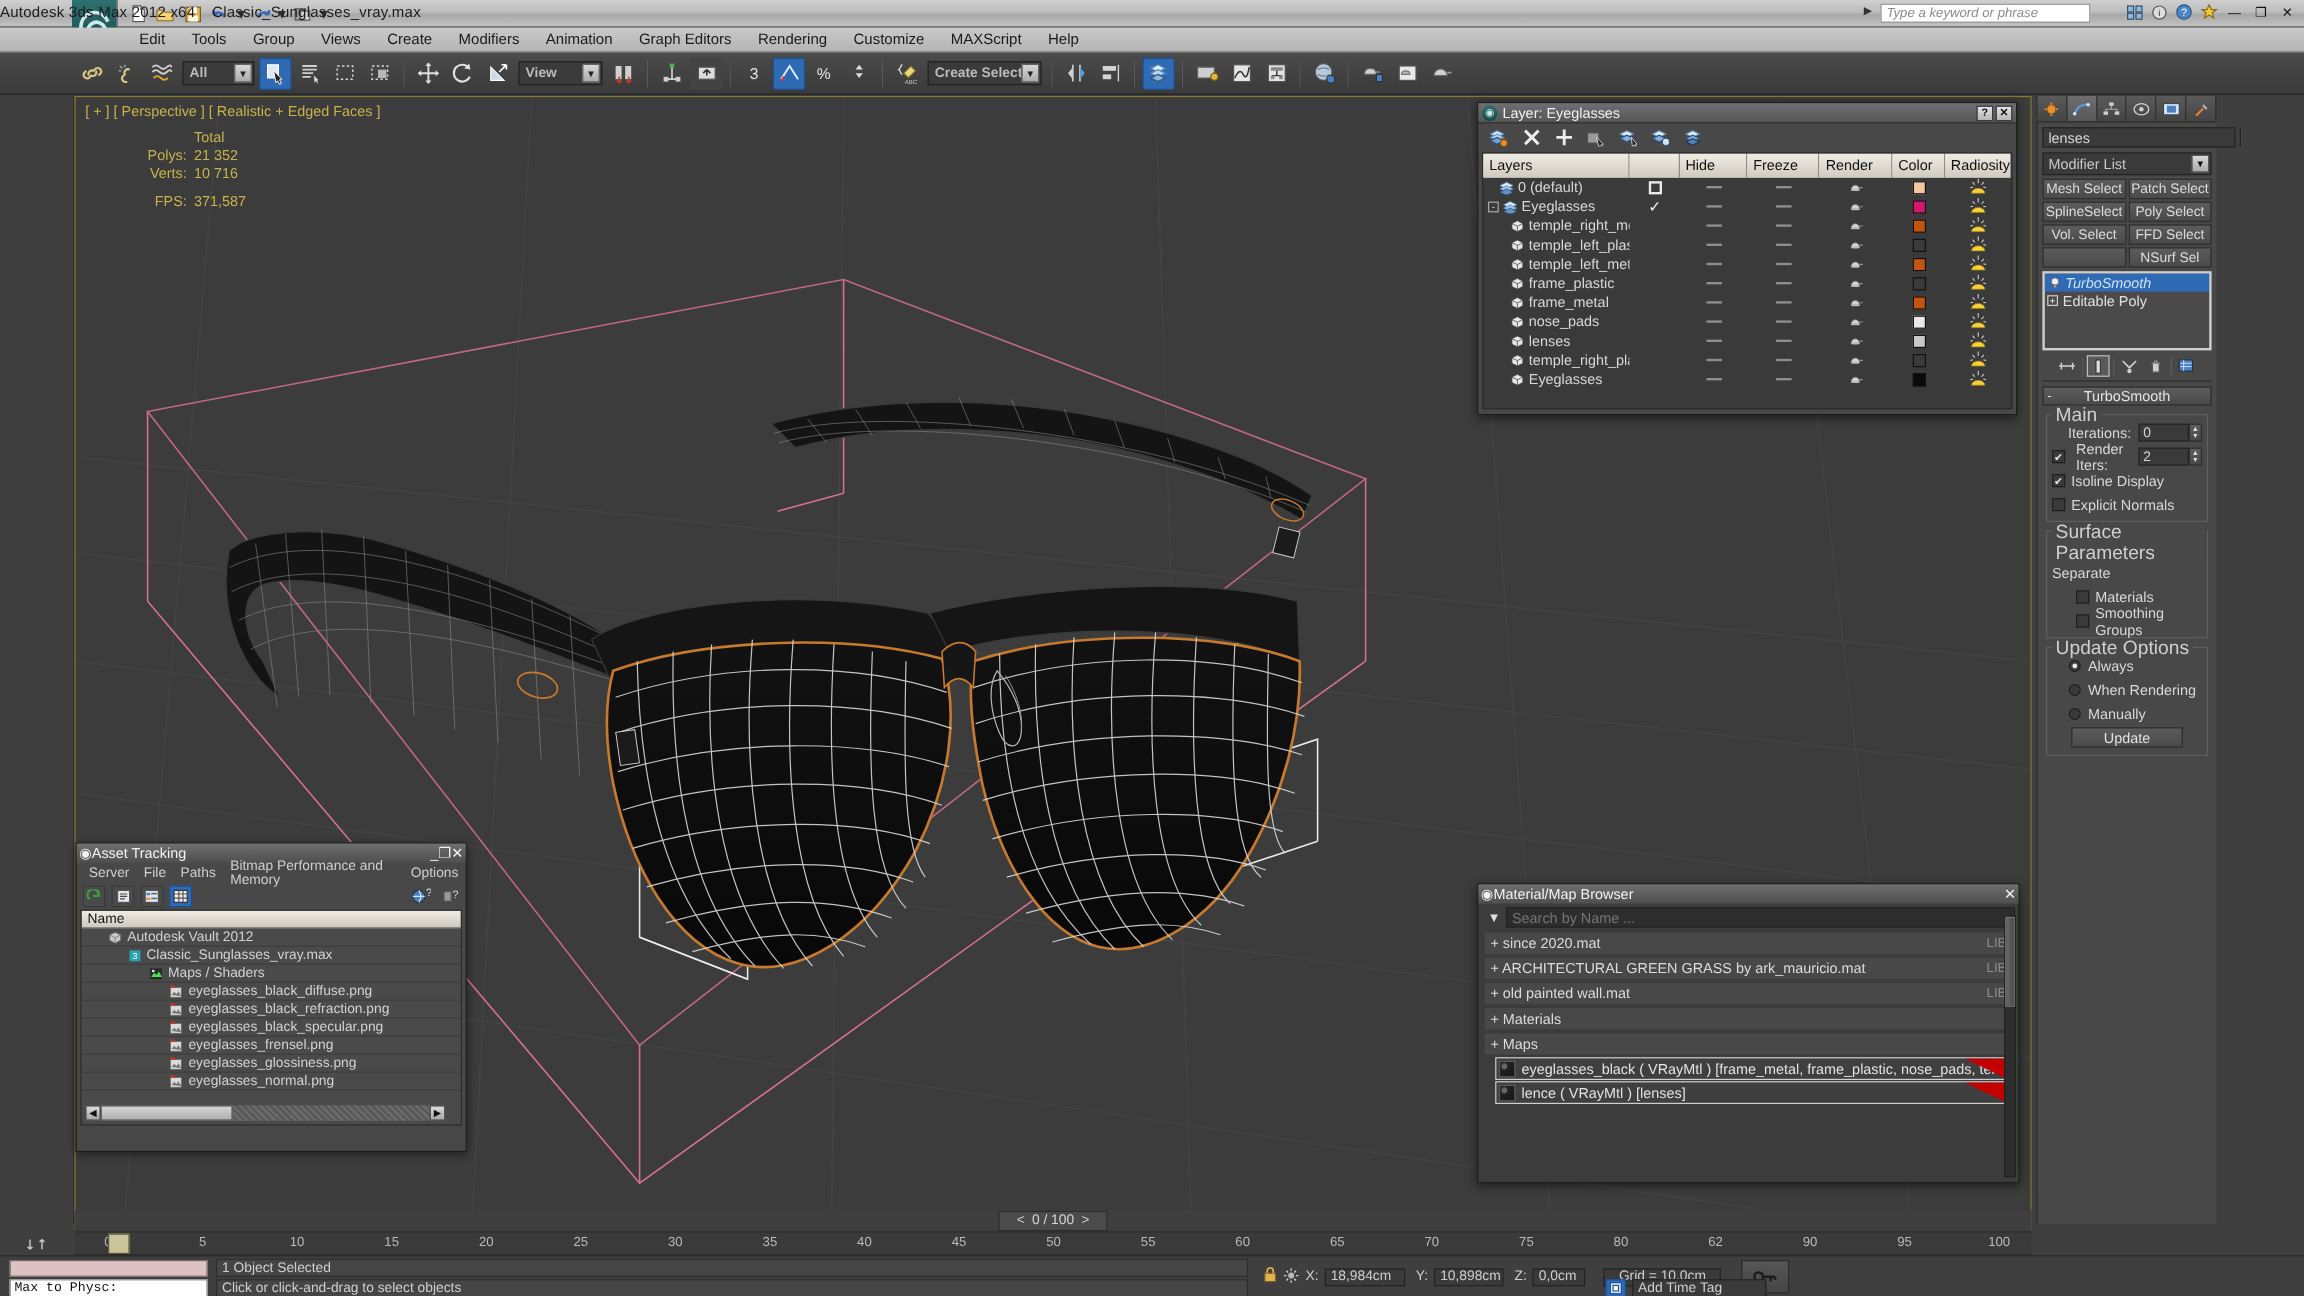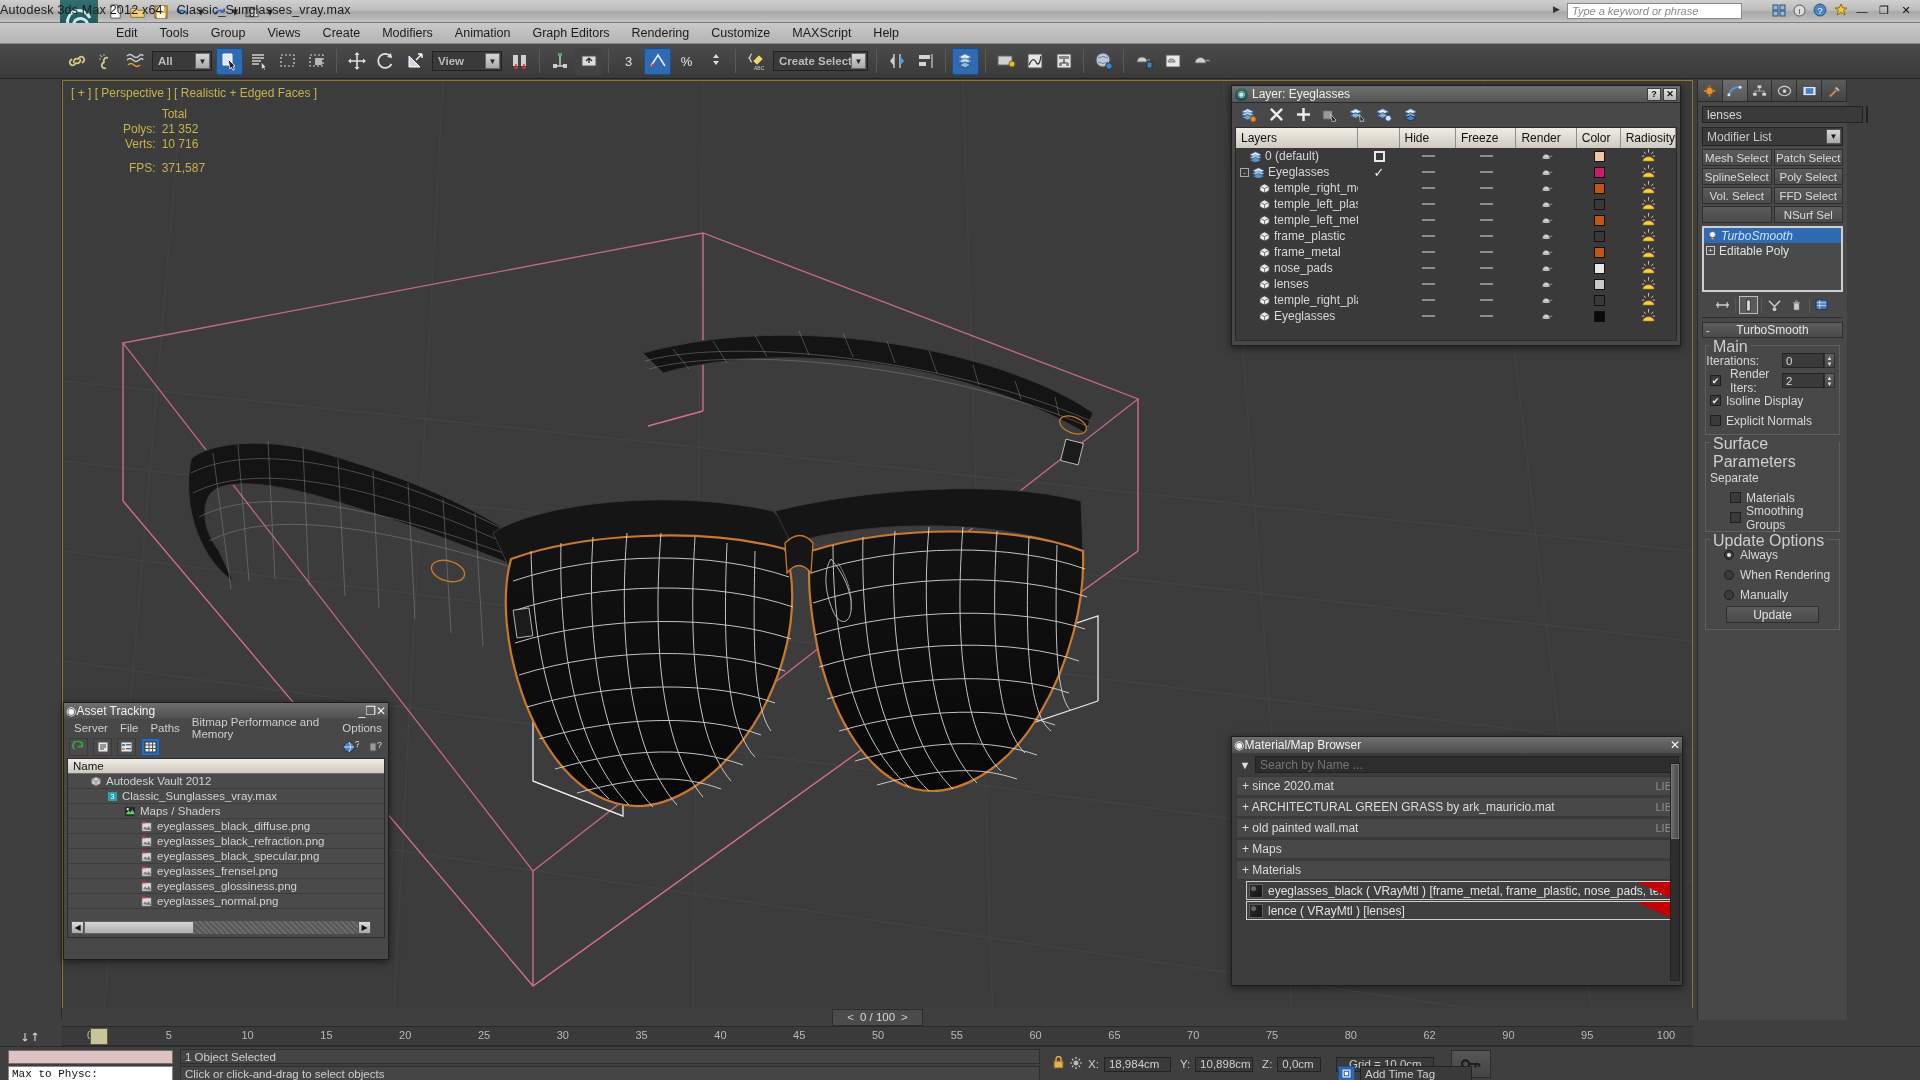--- a/index.html
+++ b/index.html
@@ -1335,24 +1335,24 @@
         </div>
         <div class="mat-row">
           <span>+ ARCHITECTURAL GREEN GRASS by ark_mauricio.mat</span>
           <span class="lib">LIB</span>
         </div>
         <div class="mat-row">
           <span>+ old painted wall.mat</span>
           <span class="lib">LIB</span>
         </div>
         <div class="mat-row">
+          <span>+ Materials</span>
+        </div>
+        <div class="mat-row">
           <span>+ Maps</span>
-        </div>
-        <div class="mat-row">
-          <span>+ Materials</span>
         </div>
       </div>
     <div id="mat-items">
         <div class="mat-item">
           <span class="sw"></span>
           <span>eyeglasses_black ( VRayMtl ) [frame_metal, frame_plastic, nose_pads, temple_l...</span>
           <span class="corner"></span>
         </div>
         <div class="mat-item">
           <span class="sw"></span>
@@ -1476,21 +1476,21 @@
     <div class="cp-div"></div>
 
     <div class="rollout">
       <div class="ro-title">
         <span class="mn">-</span>
         <span>TurboSmooth</span>
       </div>
 
       <div class="grp">
         <div class="gl">Main</div>
-        <div class="row" style="justify-content:flex-end;gap:23px">
+        <div class="row" style="justify-content:flex-end;gap:6px">
           <span>Iterations:</span>
           <div class="spin">
             <div class="box">0</div>
             <div class="btns">
                 <span>▲</span>
                 <span>▼</span>
               </div>
           </div>
         </div>
         <div class="row" style="gap:4px">

